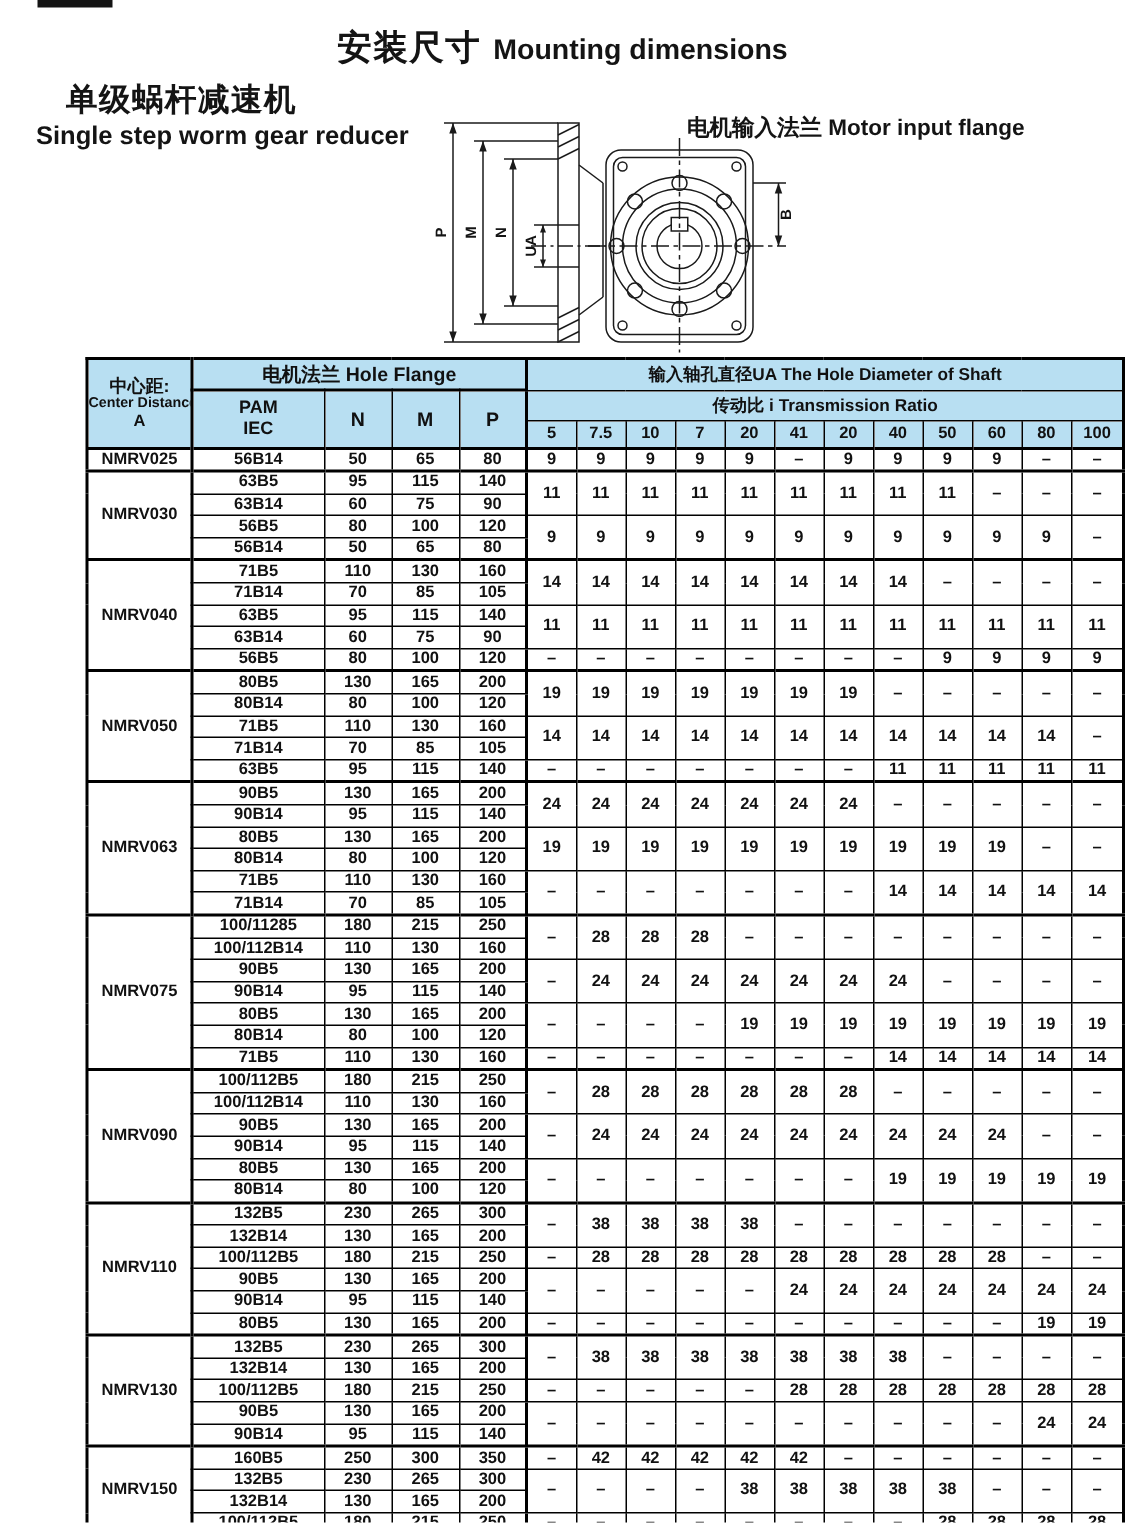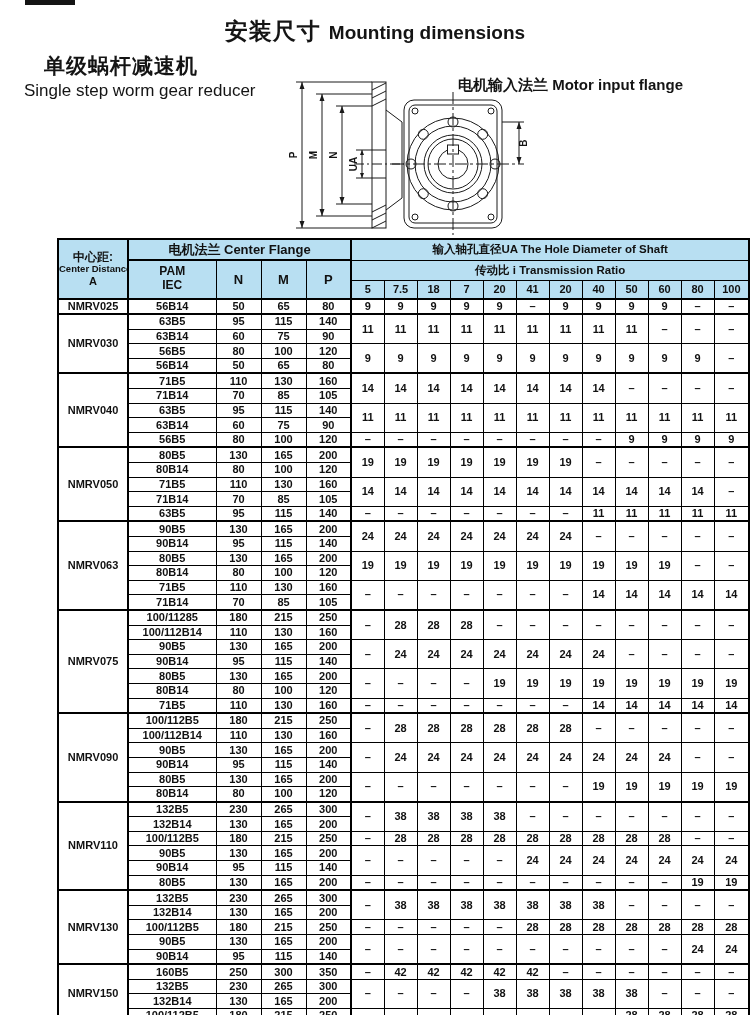--- a/index.html
+++ b/index.html
@@ -6,21 +6,21 @@
   body{
     width:750px;height:1015px;position:relative;background:#ffffff;
     font-family:"Liberation Sans","DejaVu Sans",sans-serif;color:#141414;
     overflow:hidden;
   }
   .scan-bar{position:absolute;left:25px;top:0;width:50px;height:5px;background:#141414;}
   .main-title{position:absolute;top:16px;left:0;width:750px;text-align:center;white-space:nowrap;}
   .main-title .zh{font-size:23px;font-weight:bold;letter-spacing:1px;}
   .main-title .en{font-size:19px;font-weight:600;margin-left:8px;}
   .sub-zh{position:absolute;left:24px;top:52px;font-size:21px;font-weight:bold;letter-spacing:1px;margin-left:20px;}
-  .sub-en{position:absolute;left:24px;top:81px;font-size:17px;font-weight:400;}
+  .sub-en{position:absolute;left:24px;top:81px;font-size:17px;font-weight:700;}
   svg.drawing{position:absolute;left:288px;top:58px;}
   svg.drawing text{font-family:"Liberation Sans","DejaVu Sans",sans-serif;fill:#141414;}
   .flange-caption{font-size:15px;font-weight:bold;}
   .dim-label{font-size:10px;font-weight:bold;}
 
   table.dims{
     position:absolute;left:57px;top:238px;width:691px;
     border-collapse:collapse;table-layout:fixed;border:2px solid #000;
   }
   .dims th,.dims td{
@@ -161,37 +161,37 @@
       <col style="width:33px">
       <col style="width:35px">
   </colgroup>
   <thead>
     <tr class="hr1">
       <th rowspan="3" class="th-model c-model">
         <div>中心距:</div>
         <div class="en">Center Distance</div>
         <div class="sub">A</div>
       </th>
-      <th colspan="4" class="h-flange">电机法兰 Center Flange</th>
+      <th colspan="4" class="h-flange">电机法兰 Hole Flange</th>
       <th colspan="12" class="h-hole">输入轴孔直径UA The Hole Diameter of Shaft</th>
     </tr>
     <tr class="hr2">
       <th rowspan="2" class="th-pam">
         <div>PAM</div>
         <div>IEC</div>
       </th>
       <th rowspan="2" class="h-nmp">N</th>
       <th rowspan="2" class="h-nmp">M</th>
       <th rowspan="2" class="h-nmp c-p">P</th>
       <th colspan="12" class="h-ratio">传动比 i Transmission Ratio</th>
     </tr>
     <tr class="hr3" id="ratio-row">
         <th class="h-rv">5</th>
         <th class="h-rv">7.5</th>
-        <th class="h-rv">18</th>
+        <th class="h-rv">10</th>
         <th class="h-rv">7</th>
         <th class="h-rv">20</th>
         <th class="h-rv">41</th>
         <th class="h-rv">20</th>
         <th class="h-rv">40</th>
         <th class="h-rv">50</th>
         <th class="h-rv">60</th>
         <th class="h-rv">80</th>
         <th class="h-rv">100</th>
       </tr>

